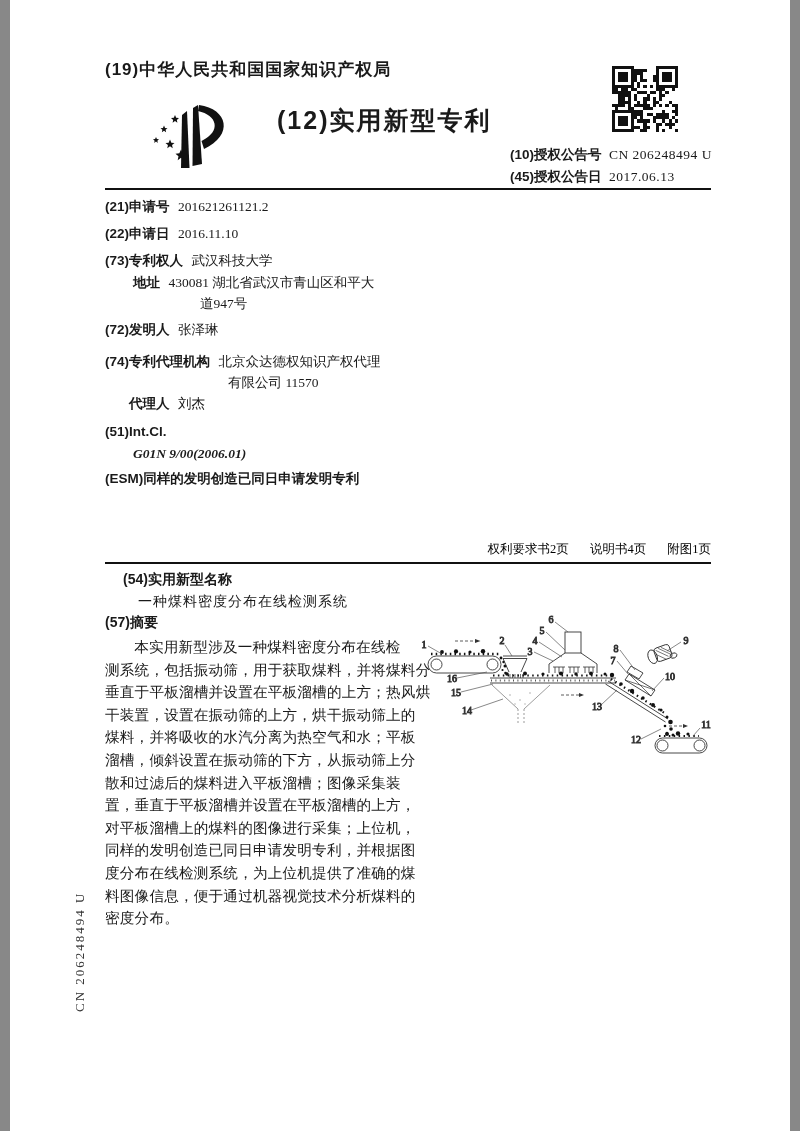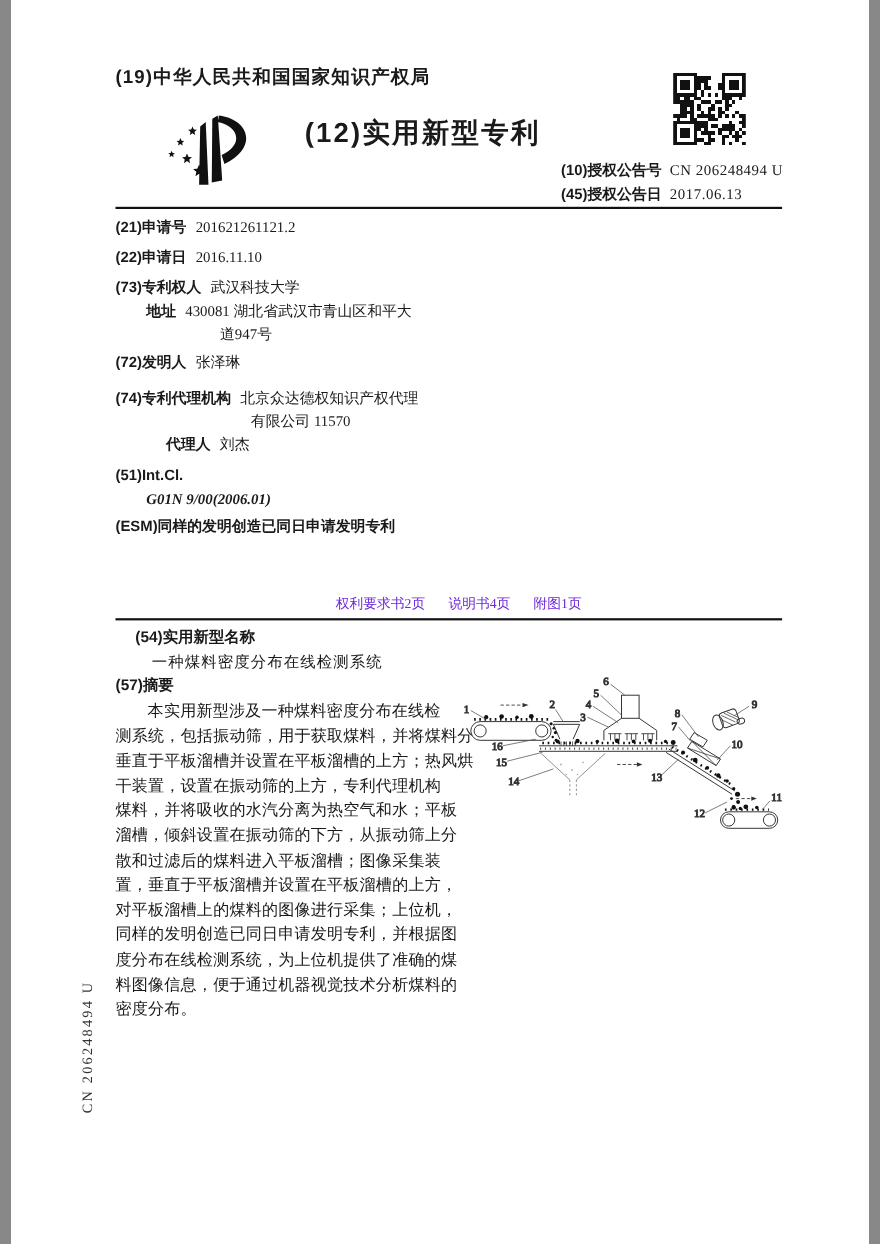--- a/index.html
+++ b/index.html
@@ -13,21 +13,21 @@
   .doc-type{left:267px;top:104px;font-family:"Liberation Sans",sans-serif;font-weight:bold;font-size:25px;letter-spacing:2px;}
   .pub-block{left:500px;top:144px;width:300px;font-size:13.5px;line-height:22px;white-space:nowrap;}
   .pub-row .lbl{font-family:"Liberation Sans",sans-serif;font-weight:bold;}
   .pub-row .val{font-family:"Liberation Serif",serif;margin-left:4px;letter-spacing:.5px;}
   .rule{left:95px;width:606px;height:2px;background:#111;}
   .rule1{top:188px;} .rule2{top:562px;}
   .field{font-size:13.5px;white-space:nowrap;}
   .field .lbl{font-family:"Liberation Sans",sans-serif;font-weight:bold;}
   .field .val{margin-left:5px;}
   .italic{font-style:italic;}
-  .pages-line{left:95px;top:541px;width:606px;text-align:center;font-size:12.5px;color:#6d28d9;}
+  .pages-line{left:95px;top:541px;width:606px;text-align:right;font-size:12.5px;color:#000000;}
   .pages-line span{margin-left:18px;}
   .sec-lbl{font-family:"Liberation Sans",sans-serif;font-weight:bold;font-size:14px;}
   .title-val{font-size:14px;letter-spacing:1px;}
   .abstract{left:95px;top:636px;width:334px;font-size:14.6px;line-height:22.6px;letter-spacing:.2px;}
   .abstract .ln{white-space:nowrap;}
   .abstract .ln.first{text-indent:2em;}
   .side-code{
     left:62px;top:1012px;transform:rotate(-90deg);transform-origin:0 0;
     font-size:13px;letter-spacing:2px;color:#333;white-space:nowrap;
     font-family:"Liberation Serif",serif;
@@ -335,21 +335,21 @@
     <span class="lbl">(72)发明人</span>
     <span class="val">张泽琳</span>
   </div>
   <div class="abs field" style="left:95px;top:353px;">
     <span class="lbl">(74)专利代理机构</span>
     <span class="val">北京众达德权知识产权代理</span>
   </div>
   <div class="abs field" style="left:218px;top:374px;">
     <span class="val" style="margin-left:0;">有限公司 11570</span>
   </div>
-  <div class="abs field" style="left:141px;top:395px;">
+  <div class="abs field" style="left:119px;top:395px;">
     <span class="lbl">代理人</span>
     <span class="val">刘杰</span>
   </div>
   <div class="abs field" style="left:95px;top:424px;">
     <span class="lbl">(51)Int.Cl.</span>
   </div>
   <div class="abs field italic" style="left:123px;top:446px;">
     <span class="val" style="margin-left:0;font-weight:bold;">G01N 9/00(2006.01)</span>
   </div>
   <div class="abs field" style="left:95px;top:470px;">
@@ -365,21 +365,21 @@
   <div class="abs rule rule2"></div>
 
   <div class="abs sec-lbl" style="left:78px;top:571px;margin-left:35px;">(54)实用新型名称</div>
   <div class="abs title-val" style="left:128px;top:593px;">一种煤料密度分布在线检测系统</div>
   <div class="abs sec-lbl" style="left:95px;top:614px;">(57)摘要</div>
 
   <div class="abs abstract">
     <div class="ln first">本实用新型涉及一种煤料密度分布在线检</div>
     <div class="ln">测系统，包括振动筛，用于获取煤料，并将煤料分</div>
     <div class="ln">垂直于平板溜槽并设置在平板溜槽的上方；热风烘</div>
-    <div class="ln">干装置，设置在振动筛的上方，专利代理机构</div>
+    <div class="ln">干装置，设置在振动筛的上方，烘干振动筛上的</div>
     <div class="ln">煤料，并将吸收的水汽分离为热空气和水；平板</div>
     <div class="ln">溜槽，倾斜设置在振动筛的下方，从振动筛上分</div>
     <div class="ln">散和过滤后的煤料进入平板溜槽；图像采集装</div>
     <div class="ln">置，垂直于平板溜槽并设置在平板溜槽的上方，</div>
     <div class="ln">对平板溜槽上的煤料的图像进行采集；上位机，</div>
     <div class="ln">同样的发明创造已同日申请发明专利，并根据图</div>
     <div class="ln">度分布在线检测系统，为上位机提供了准确的煤</div>
     <div class="ln">料图像信息，便于通过机器视觉技术分析煤料的</div>
     <div class="ln">密度分布。</div>
   </div>

